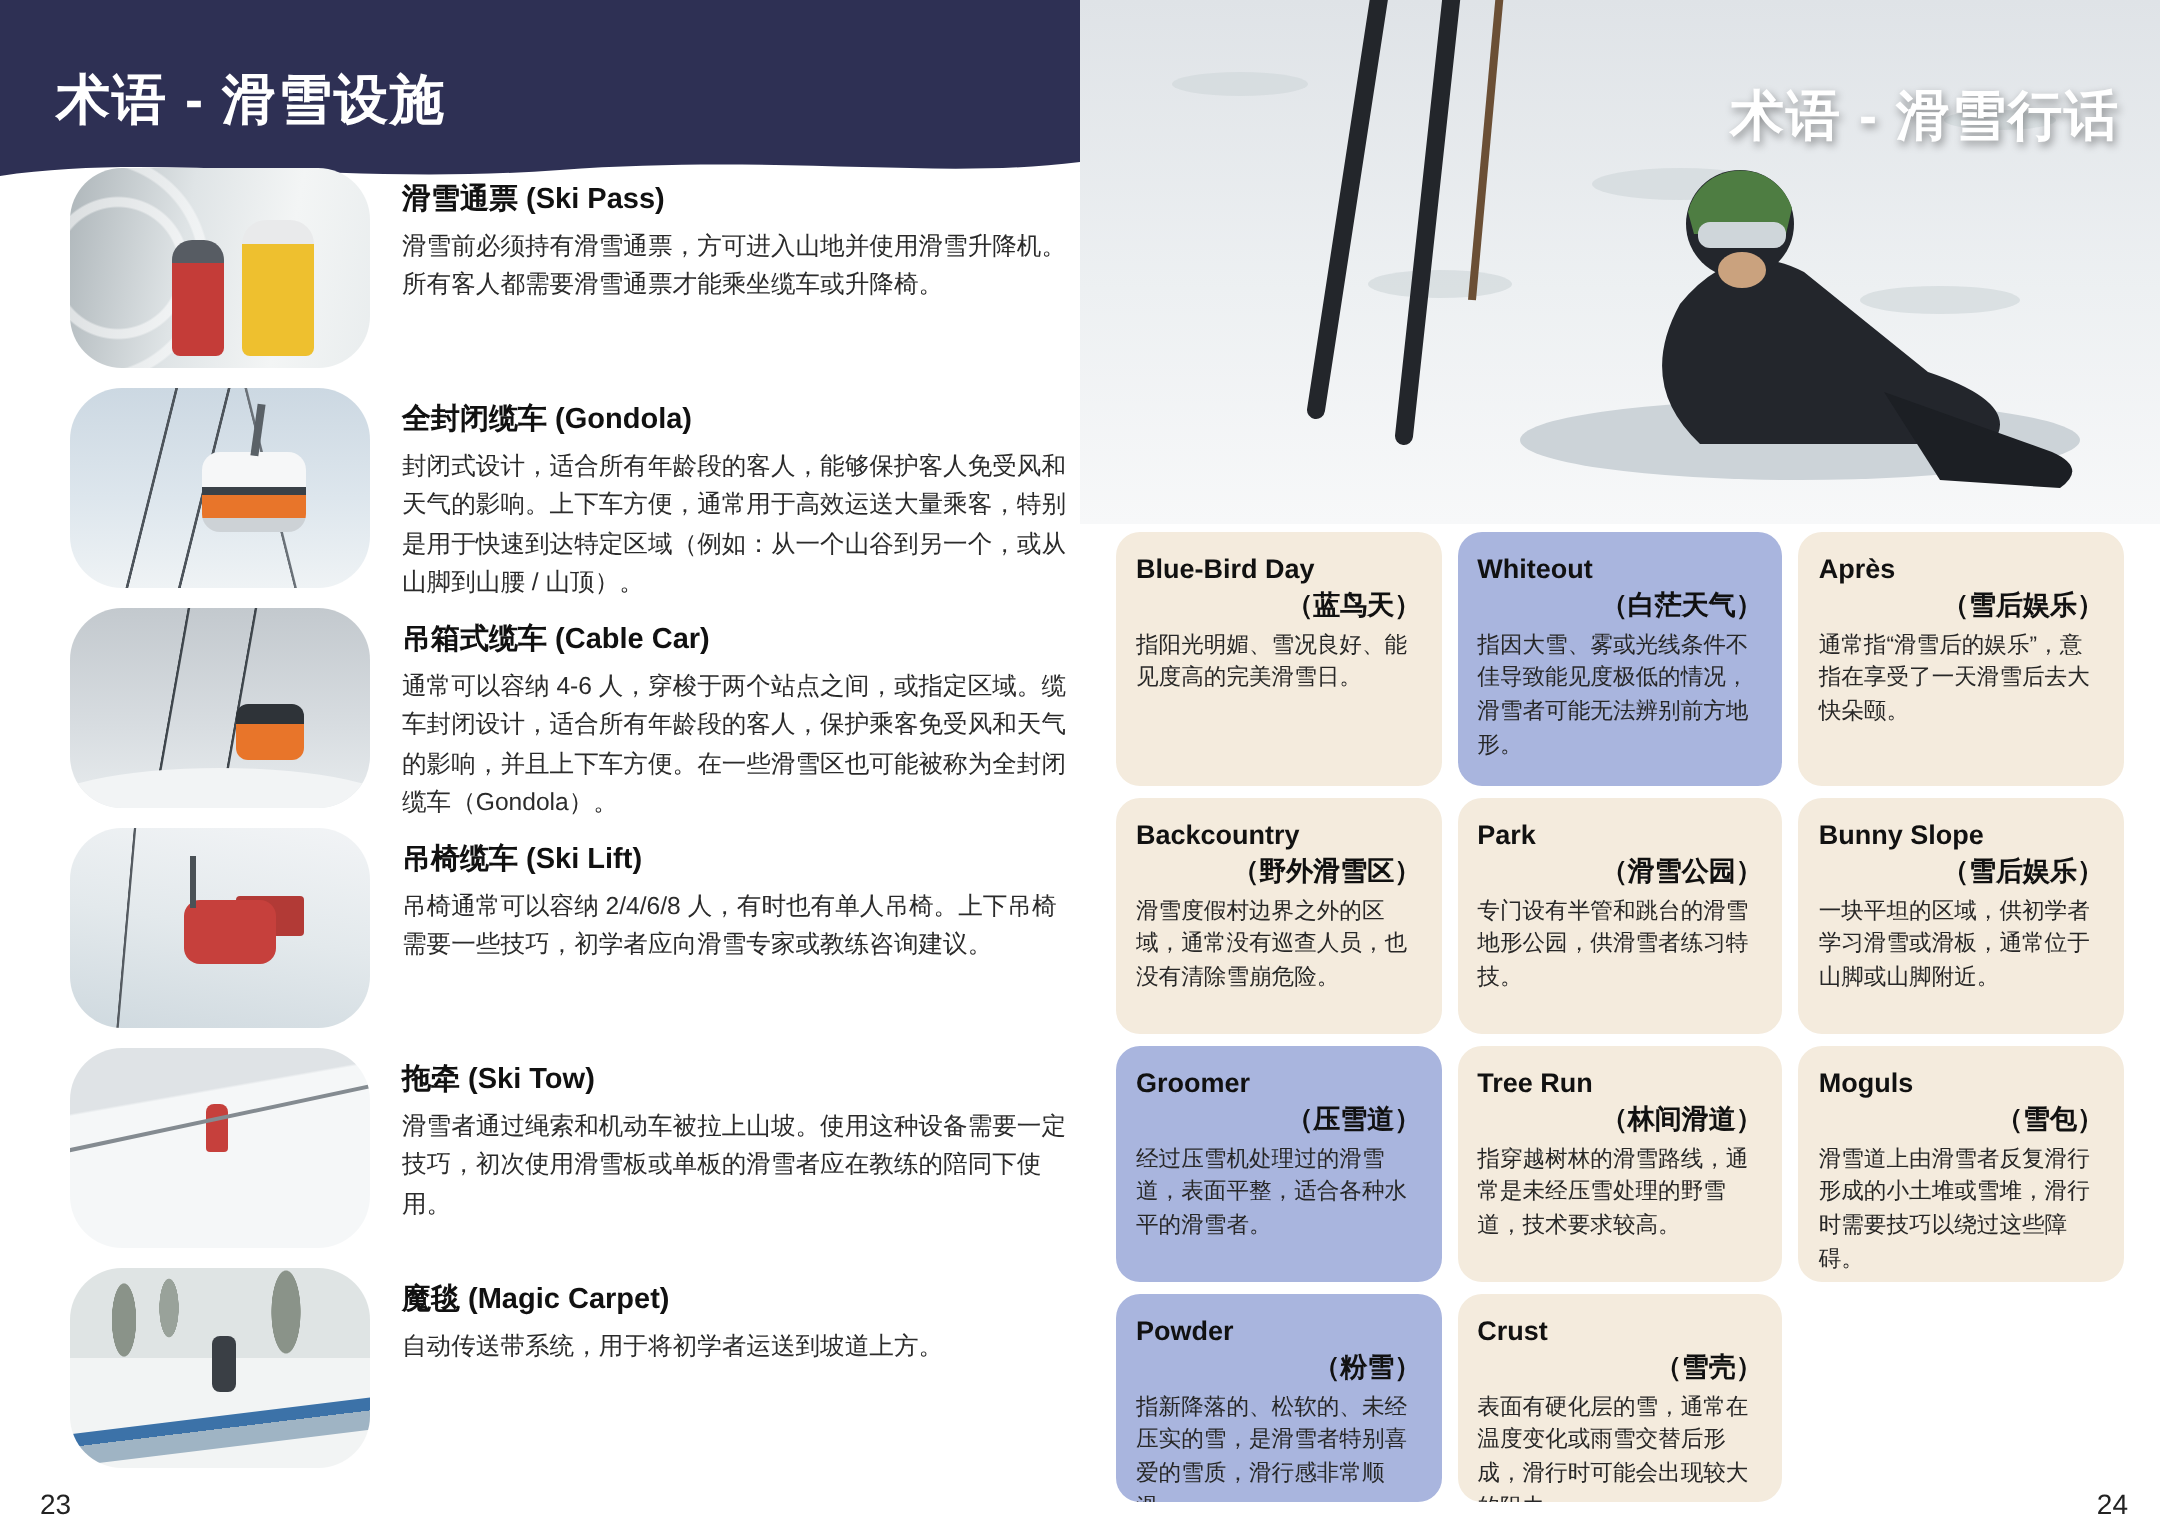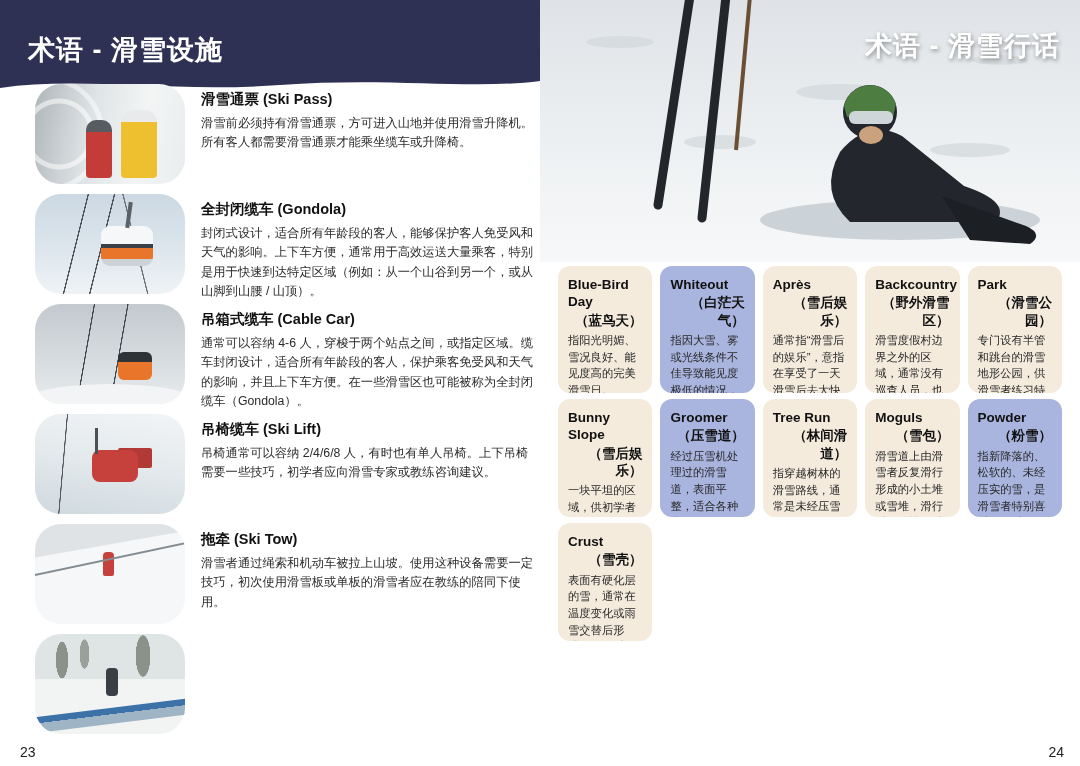--- a/index.html
+++ b/index.html
@@ -70,24 +70,24 @@
     radial-gradient(ellipse 8px 24px at 33% 20%, #99a29a 0 60%, rgba(0,0,0,0) 62%),
     radial-gradient(ellipse 12px 34px at 72% 22%, #8a9389 0 60%, rgba(0,0,0,0) 62%),
     linear-gradient(180deg,#dfe4e4 0 45%, #f2f4f4 45% 100%); }
   .photo-5::before { left:-6%; bottom:10%; width:112%; height:16px; transform:rotate(-7deg);
     background:linear-gradient(180deg,#3c72a8 0 40%,#9fb4c4 40%); }
   .photo-5::after { left:47%; top:34%; width:12px; height:28px; background:#3a3f45; border-radius:4px; }
 
   
   .hero { position:relative; width:540px; height:262px; overflow:hidden; }
   .hero svg { display:block; width:540px; height:262px; }
-  .right-title { position:absolute; top:28px; right:20px; color:#ffffff; font-size:27px;
+  .right-title { position:absolute; top:40px; right:20px; color:#ffffff; font-size:27px;
     font-weight:bold; letter-spacing:1px; text-shadow:1px 2px 4px rgba(0,0,0,.4); }
 
-  .terms-grid { display:grid; grid-template-columns:repeat(5,1fr);
+  .terms-grid { display:grid; grid-template-columns:repeat(3,1fr);
     grid-template-rows:127px 118px 118px 104px; gap:6px 8px;
     width:504px; margin:4px 0 0 18px; }
   .term-card { border-radius:12px; padding:10px 10px 8px 10px; overflow:hidden; }
   .card-cream { background:var(--cream,#f4ebdd); }
   .card-blue  { background:var(--blue,#a9b5de); }
   .t-en { font-size:13.5px; font-weight:bold; color:#111; line-height:1.28; }
   .t-zh { font-size:13.5px; font-weight:bold; color:#111; line-height:1.28; margin:1px 0 3px;text-align:right; }
   .t-desc { font-size:11.3px; line-height:1.48; color:#272727; }
 </style>
 </head>
@@ -139,20 +139,24 @@
   <div class="facility-row">
     <div class="thumb photo-4"></div>
     <div class="facility-text">
       <h3 class="f-title">拖牵 (Ski Tow)</h3>
       <p class="f-desc">滑雪者通过绳索和机动车被拉上山坡。使用这种设备需要一定技巧，初次使用滑雪板或单板的滑雪者应在教练的陪同下使用。</p>
     </div>
   </div>
 
   <div class="facility-row">
     <div class="thumb photo-5"></div>
+    <div class="facility-text">
+      <h3 class="f-title">魔毯 (Magic Carpet)</h3>
+      <p class="f-desc">自动传送带系统，用于将初学者运送到坡道上方。</p>
+    </div>
   </div>
 </div>
 
     <div class="page-num pn-left">23</div>
   </div>
 
   <div class="page">
     <div class="hero">
       <svg viewBox="0 0 540 262" preserveAspectRatio="none" aria-hidden="true">
         <defs>

